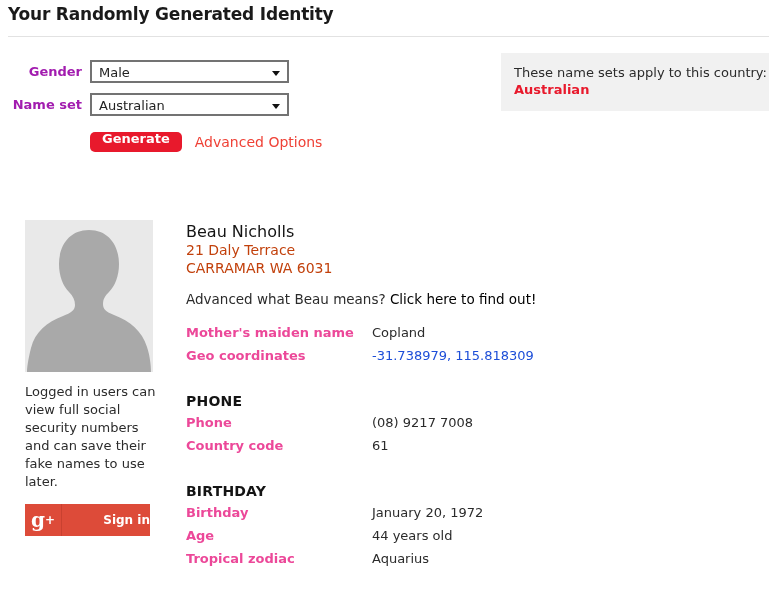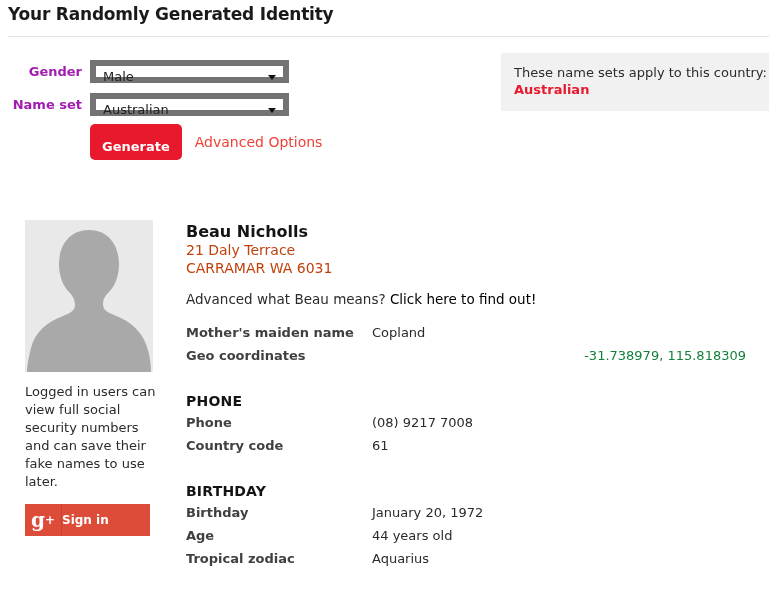--- a/index.html
+++ b/index.html
@@ -55,21 +55,21 @@
     padding-right: 8px;
     font-weight: bold;
     font-size: 13px;
     color: #a21caf;
     white-space: nowrap;
   }
   .select-wrap {
     position: relative;
     width: 199px;
     height: 23px;
-    border: 6px solid #737373;
+    border: 2px solid #737373;
     background: #ffffff;
     box-sizing: border-box;
   }
   .select-value {
     position: absolute;
     left: 7px;
     top: 3px;
     font-size: 13px;
     color: #222222;
     white-space: nowrap;
@@ -92,21 +92,21 @@
     padding-left: 90px;
     margin-top: 5px;
   }
   .generate-button {
     background: #e8192c;
     color: #ffffff;
     font-weight: bold;
     font-size: 13px;
     border: none;
     border-radius: 5px;
-    padding: 16px 12px 5px 12px;
+    padding: 0 12px 5px 12px;
     cursor: pointer;
     line-height: 1.1;
     font-family: inherit;
   }
   .advanced-link {
     margin-left: 13px;
     color: #ef4136;
     font-size: 14px;
     text-decoration: none;
     cursor: pointer;
@@ -178,36 +178,36 @@
     border-right: 1px solid #c94130;
     color: #ffffff;
     font-size: 20px;
     font-weight: bold;
     font-family: "DejaVu Serif", "Liberation Serif", serif;
     line-height: 1;
   }
   .gplus-icon sup { font-size: 12px; font-family: "DejaVu Sans", sans-serif; }
   .signin-label {
     flex: 1;
-    text-align: left;
+    text-align: right;
     color: #ffffff;
     font-size: 12px;
     font-weight: bold;
   }
 
   
   .details {
     position: absolute;
     left: 186px;
     top: 222px;
     width: 560px;
   }
   .person-name {
     font-size: 16px;
-    font-weight: bold;
+    font-weight: normal;
     color: #141414;
     line-height: 19px;
   }
   .addr-line {
     font-size: 14px;
     color: #c2410c;
     line-height: 18px;
   }
   .meaning-line {
     margin-top: 13px;
@@ -237,27 +237,27 @@
   }
   .kv-table td {
     padding: 0;
     vertical-align: top;
     height: 23px;
     font-size: 13px;
   }
   .kv-key {
     width: 186px;
     font-weight: bold;
-    color: #404040;
+    color: #ec4899;
     white-space: nowrap;
   }
   .kv-val {
     color: #2b2b2b;
   }
-  .kv-val.accent { color: #15803d; text-align: right; }
+  .kv-val.accent { color: #1d4ed8; }
   .first-table { margin-top: 17px; }
 </style>
 </head>
 <body>
 
 <div class="page-title">Your Randomly Generated Identity</div>
 <div class="title-rule"></div>
 
 <div class="form-area">
   <div class="form-row">

